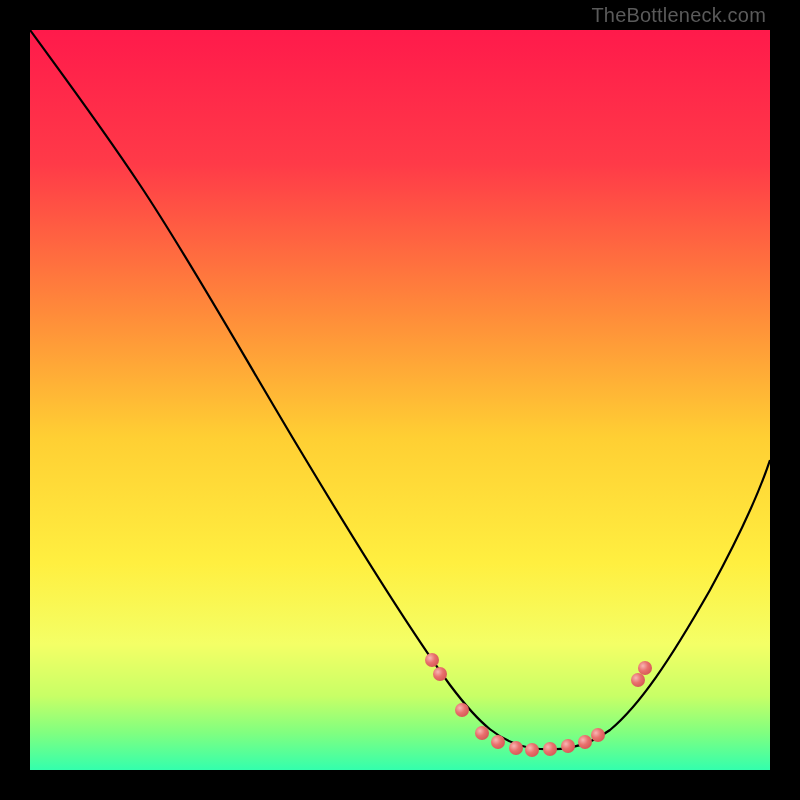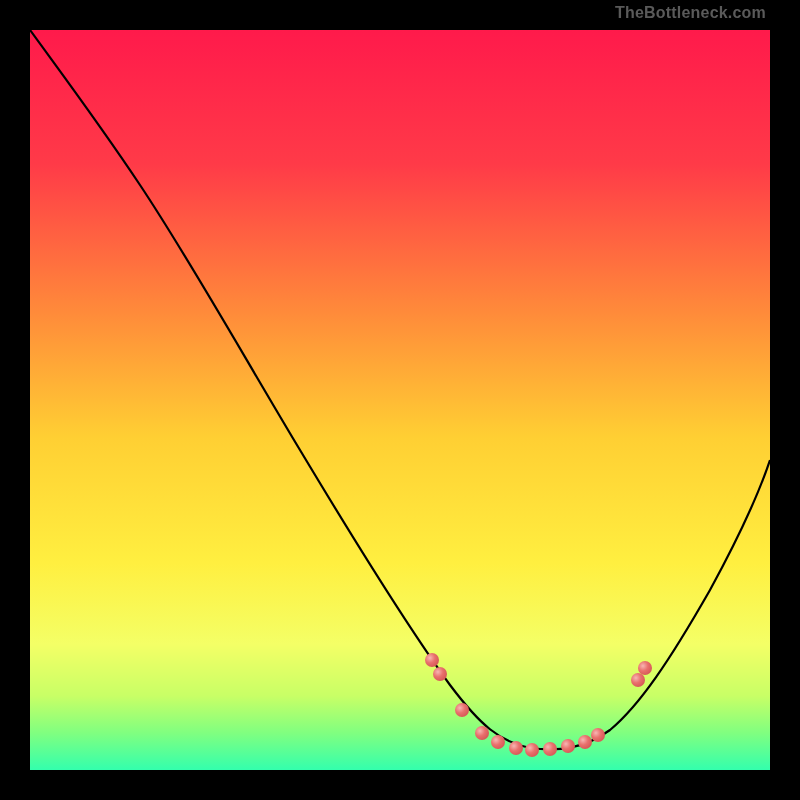--- a/index.html
+++ b/index.html
@@ -24,22 +24,22 @@
     left: 0;
     top: 0;
     width: 740px;
     height: 740px;
   }
   .watermark {
     position: absolute;
     top: 4px;
     right: 34px;
     color: #5a5a5a;
-    font-size: 16px;
-    font-weight: 700;
+    font-size: 20px;
+    font-weight: 400;
     letter-spacing: 0.2px;
   }
 </style>
 </head>
 <body>
 
 <div class="frame">
   <svg class="plot" viewBox="0 0 740 740" preserveAspectRatio="none">
     <defs>
       <linearGradient id="bg-grad" x1="0" y1="0" x2="0" y2="1">

